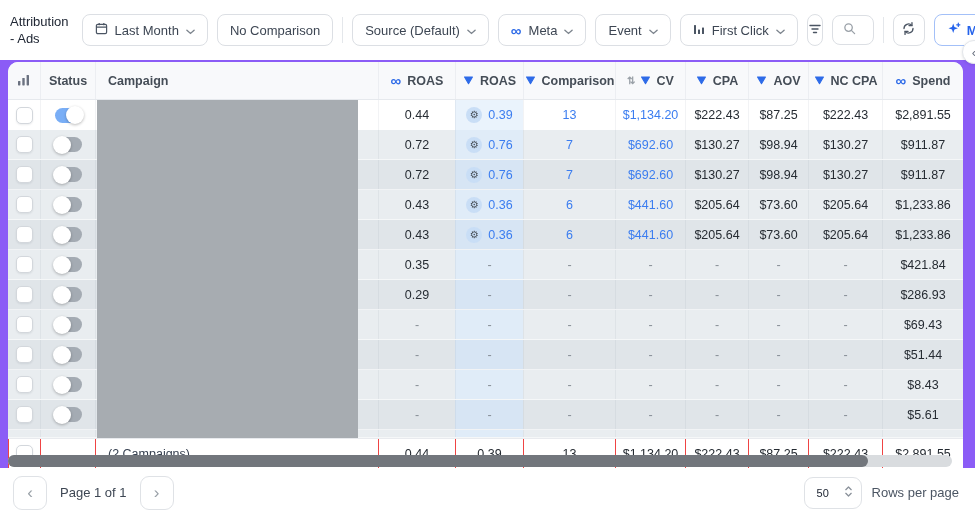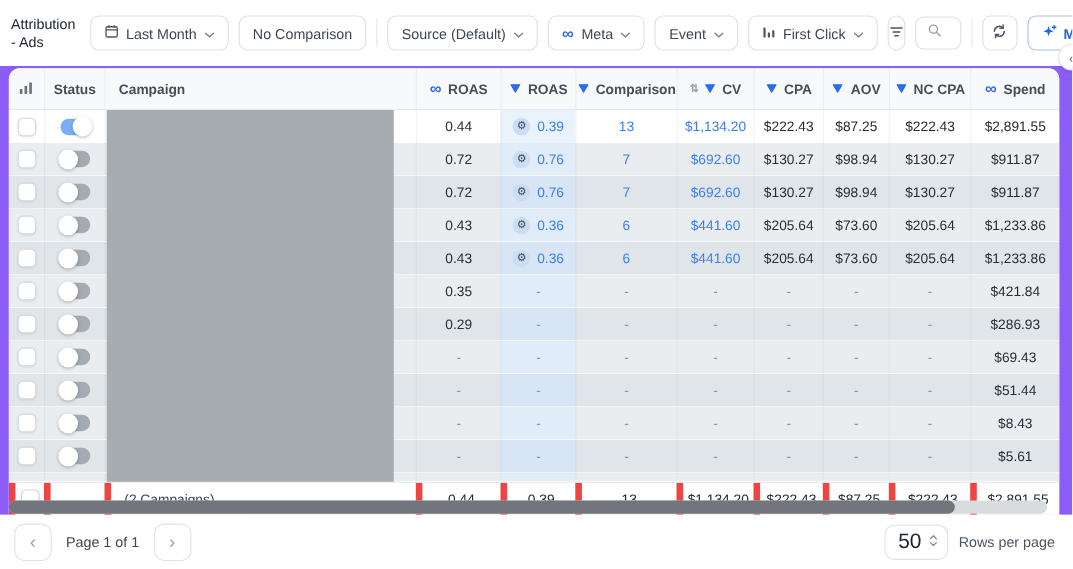--- a/index.html
+++ b/index.html
@@ -55,34 +55,34 @@
   .tg{position:relative; width:27px; height:15px; border-radius:8px; cursor:pointer;}
   .tg .knob{position:absolute; top:-1.5px; width:18px; height:18px; border-radius:50%; background:#fff;
     box-shadow:0 1px 3px rgba(0,0,0,.28);}
   .tg.on{background:#79aef6;} .tg.on .knob{right:-2px;}
   .tg.off{background:#a4abb3;} .tg.off .knob{left:-2px;}
   .gear-badge{display:inline-flex; align-items:center; justify-content:center; width:16px; height:16px;
     border-radius:50%; background:#c9def6; color:#474e56; font-size:10px; line-height:1; margin-right:6px;}
   .redaction{position:absolute; left:89px; top:0; width:261px; height:338px; background:#a7acb1; z-index:2;}
   .summary{display:grid; grid-template-columns:var(--cols); height:30px; background:#fff;
     border-top:1px solid #e8eaee; font-size:12.5px; font-weight:500; color:#242a31;}
-  .summary .cell{border-left:6px solid #ef4444;}
+  .summary .cell{border-left:1px solid #ef4444;}
   .summary .left-cell{justify-content:flex-start; padding-left:12px; color:#374151;}
   .hscroll{position:absolute; left:0; bottom:1px; width:944px; height:12px; border-radius:7px;
     background:#d9dcdf; z-index:4; cursor:pointer;}
   .hthumb{width:860px; height:12px; border-radius:7px; background:#72767c; cursor:grab;}
   
   .footer{height:49px; background:#fff; display:flex; align-items:center; padding:0 16px 0 13px;}
   .pgbtn{width:34px; height:34px; border:1px solid #dfe2e6; border-radius:9px; background:#fff;
     display:flex; align-items:center; justify-content:center; color:#9aa1a8; font-size:17px; cursor:pointer;}
   .pglabel{margin:0 13px; font-size:13px; color:#3d4653;}
   .rpp{margin-left:auto; display:flex; align-items:center; gap:10px;}
   .rpp-box{width:58px; height:32px; border:1px solid #dfe2e6; border-radius:9px; background:#fff;
     display:flex; align-items:center; justify-content:space-between; padding:0 8px 0 12px;
-    font-size:19px; color:#202734; cursor:pointer;}
+    font-size:11px; color:#202734; cursor:pointer;}
   .rpp-label{font-size:13px; color:#4b5563;}
 </style>
 </head>
 <body>
 
 <div class="app">
 
   <div class="toolbar">
     <div class="page-title">Attribution - Ads</div>
 

